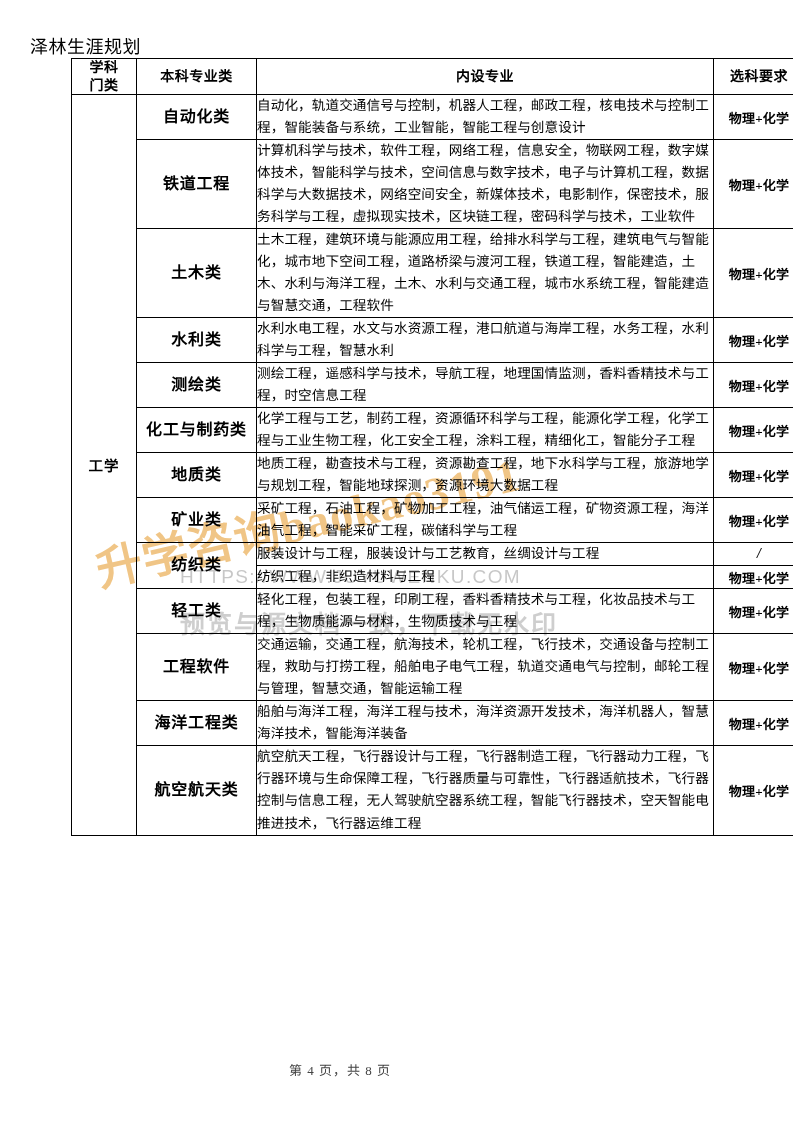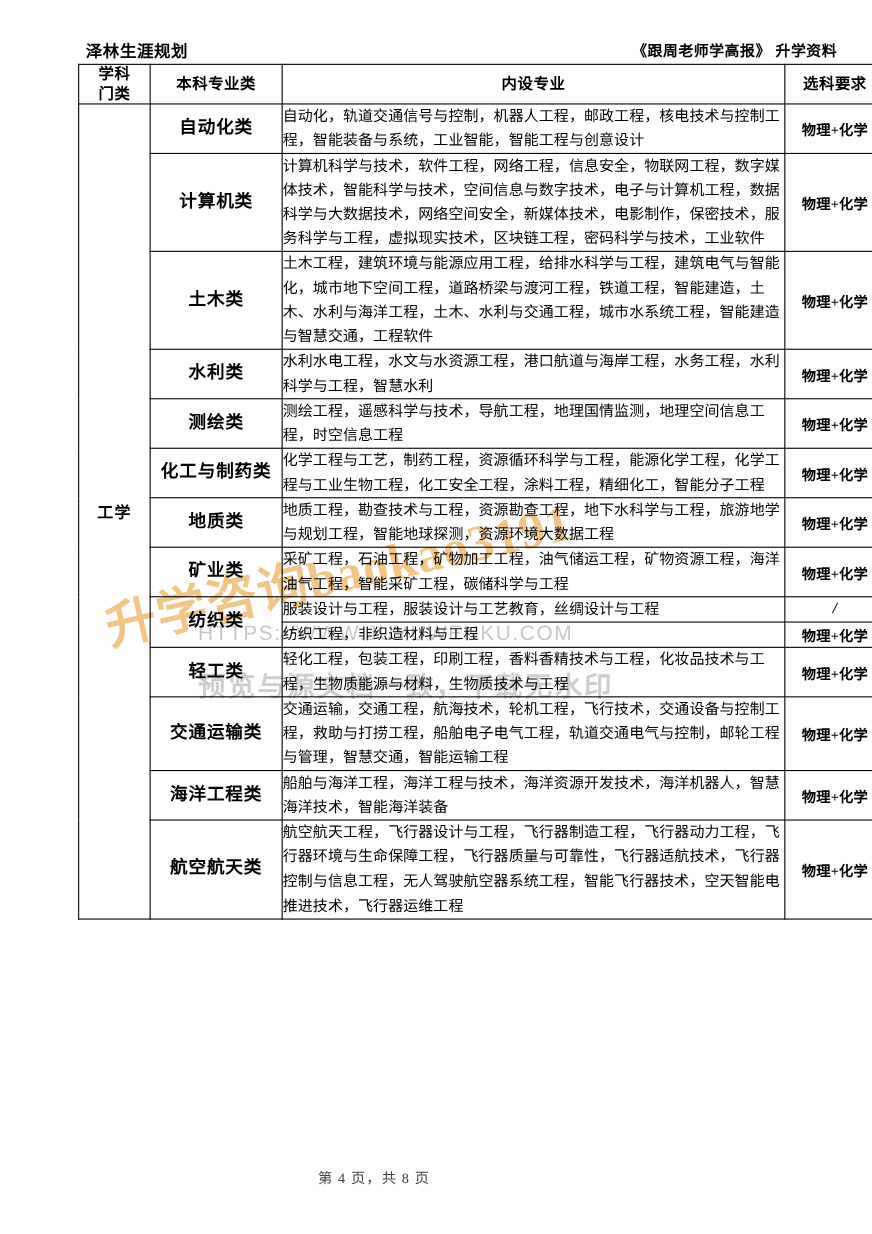--- a/index.html
+++ b/index.html
@@ -30,25 +30,24 @@
     top: 33px;
     left: 30px;
     width: 733px;
     height: 24px;
     display: flex;
     align-items: center;
     justify-content: space-between;
     z-index: 5;
   }
   .header-left {
-    font-size: 15px;
-    font-weight: 700;
+    font-size: 18px;
+    font-weight: 400;
     letter-spacing: .5px;
     white-space: nowrap;
-    margin-left: 48px;
   }
   .header-right {
     font-size: 13.5px;
     font-weight: 700;
     letter-spacing: .5px;
     white-space: nowrap;
     margin-right: 2px;
   }
 
   
@@ -187,21 +186,20 @@
     z-index: 5;
   }
 </style>
 </head>
 <body>
 
 <div class="page">
 
   <div class="header-band">
     <div class="header-left">泽林生涯规划</div>
-    <div class="header-right">《跟周老师学高报》 升学资料</div>
   </div>
 
   <div class="watermark">
     <div class="wm-orange">升学咨询baokao3191</div>
     <div class="wm-grey-1">HTTPS://WWW.JUYUWENKU.COM</div>
     <div class="wm-grey-2">预览与源文档一致，下载无水印</div>
   </div>
 
   <div class="table-wrap">
     <table class="main">
@@ -223,37 +221,37 @@
         </tr>
       </thead>
       <tbody id="tbody">
           <tr>
             <td class="cat-cell" rowspan="14">工学</td>
             <td class="major-cell">自动化类</td>
             <td class="detail-cell">自动化，轨道交通信号与控制，机器人工程，邮政工程，核电技术与控制工程，智能装备与系统，工业智能，智能工程与创意设计</td>
             <td class="req-cell">物理+化学</td>
           </tr>
           <tr>
-            <td class="major-cell">计算机类</td>
+            <td class="major-cell">铁道工程</td>
             <td class="detail-cell">计算机科学与技术，软件工程，网络工程，信息安全，物联网工程，数字媒体技术，智能科学与技术，空间信息与数字技术，电子与计算机工程，数据科学与大数据技术，网络空间安全，新媒体技术，电影制作，保密技术，服务科学与工程，虚拟现实技术，区块链工程，密码科学与技术，工业软件</td>
             <td class="req-cell">物理+化学</td>
           </tr>
           <tr>
             <td class="major-cell">土木类</td>
             <td class="detail-cell">土木工程，建筑环境与能源应用工程，给排水科学与工程，建筑电气与智能化，城市地下空间工程，道路桥梁与渡河工程，铁道工程，智能建造，土木、水利与海洋工程，土木、水利与交通工程，城市水系统工程，智能建造与智慧交通，工程软件</td>
             <td class="req-cell">物理+化学</td>
           </tr>
           <tr>
             <td class="major-cell">水利类</td>
             <td class="detail-cell">水利水电工程，水文与水资源工程，港口航道与海岸工程，水务工程，水利科学与工程，智慧水利</td>
             <td class="req-cell">物理+化学</td>
           </tr>
           <tr>
             <td class="major-cell">测绘类</td>
-            <td class="detail-cell">测绘工程，遥感科学与技术，导航工程，地理国情监测，地理空间信息工程，时空信息工程</td>
+            <td class="detail-cell">测绘工程，遥感科学与技术，导航工程，地理国情监测，香料香精技术与工程，时空信息工程</td>
             <td class="req-cell">物理+化学</td>
           </tr>
           <tr>
             <td class="major-cell">化工与制药类</td>
             <td class="detail-cell">化学工程与工艺，制药工程，资源循环科学与工程，能源化学工程，化学工程与工业生物工程，化工安全工程，涂料工程，精细化工，智能分子工程</td>
             <td class="req-cell">物理+化学</td>
           </tr>
           <tr>
             <td class="major-cell">地质类</td>
             <td class="detail-cell">地质工程，勘查技术与工程，资源勘查工程，地下水科学与工程，旅游地学与规划工程，智能地球探测，资源环境大数据工程</td>
@@ -272,21 +270,21 @@
           <tr>
             <td class="detail-cell">纺织工程，非织造材料与工程</td>
             <td class="req-cell">物理+化学</td>
           </tr>
           <tr>
             <td class="major-cell">轻工类</td>
             <td class="detail-cell">轻化工程，包装工程，印刷工程，香料香精技术与工程，化妆品技术与工程，生物质能源与材料，生物质技术与工程</td>
             <td class="req-cell">物理+化学</td>
           </tr>
           <tr>
-            <td class="major-cell">交通运输类</td>
+            <td class="major-cell">工程软件</td>
             <td class="detail-cell">交通运输，交通工程，航海技术，轮机工程，飞行技术，交通设备与控制工程，救助与打捞工程，船舶电子电气工程，轨道交通电气与控制，邮轮工程与管理，智慧交通，智能运输工程</td>
             <td class="req-cell">物理+化学</td>
           </tr>
           <tr>
             <td class="major-cell">海洋工程类</td>
             <td class="detail-cell">船舶与海洋工程，海洋工程与技术，海洋资源开发技术，海洋机器人，智慧海洋技术，智能海洋装备</td>
             <td class="req-cell">物理+化学</td>
           </tr>
           <tr>
             <td class="major-cell">航空航天类</td>

